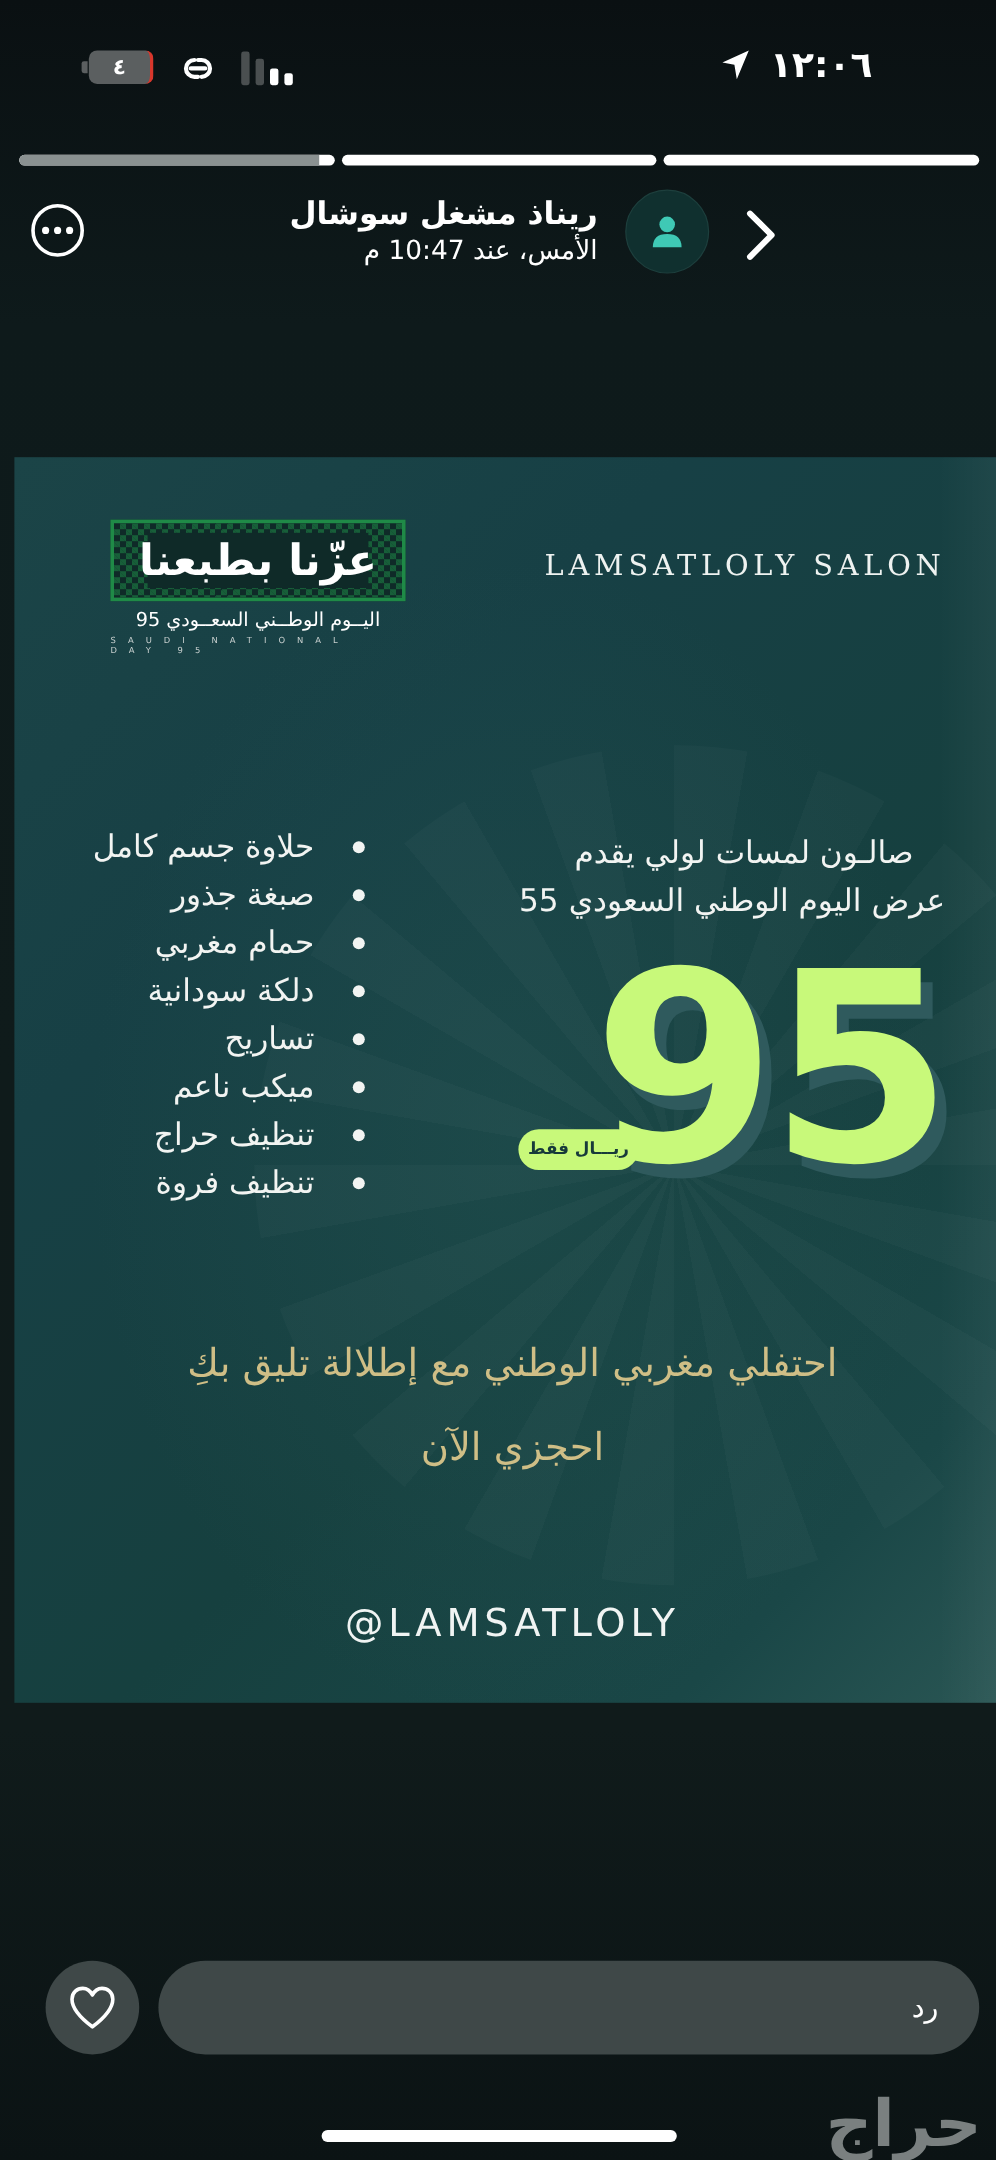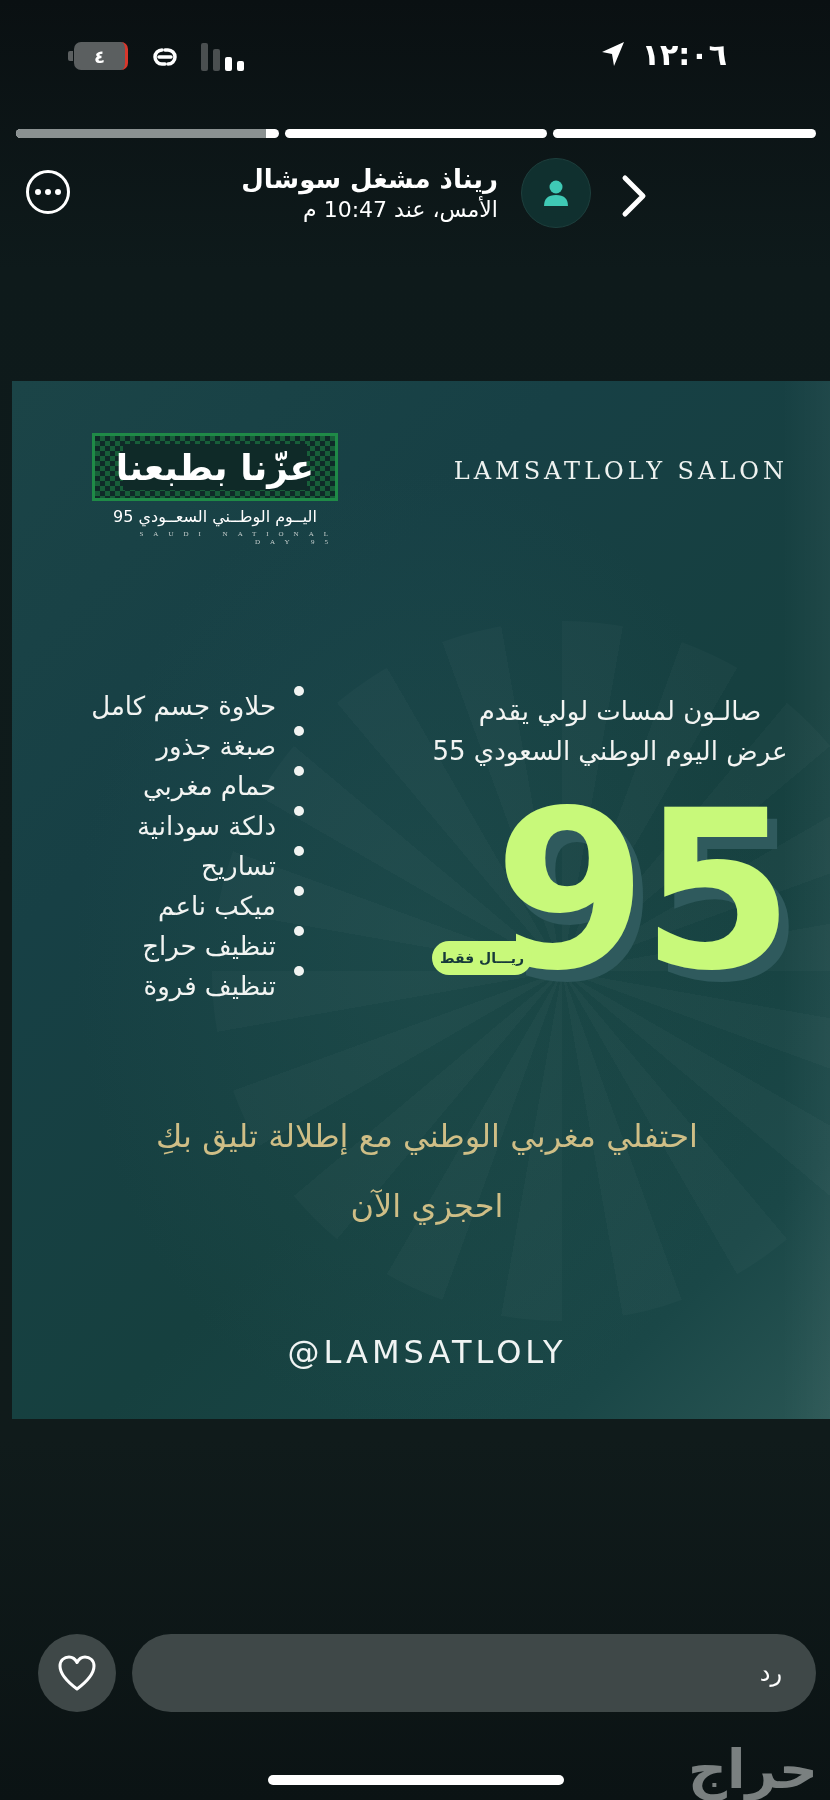--- a/index.html
+++ b/index.html
@@ -90,33 +90,33 @@
     position: absolute; inset: 0;
     background-image:
       linear-gradient(45deg, #1f8a47 25%, transparent 25%, transparent 75%, #1f8a47 75%),
       linear-gradient(45deg, #1f8a47 25%, transparent 25%, transparent 75%, #1f8a47 75%);
     background-size: 10px 10px; background-position: 0 0, 5px 5px;
     opacity: 0.55;
   }
   .nd-box .checks-mask { position: absolute; left: 28px; right: 28px; top: 8px; bottom: 8px; background: #0f2a28; }
   .nd-title { position: relative; font-size: 36px; font-weight: bold; color: #fff; direction: rtl; }
   .nd-sub { font-size: 16px; font-weight: normal; color: #fff; direction: rtl; text-align: center; margin-top: 6px; width: 246px; }
-  .nd-en { font-size: 7px; letter-spacing: 10px; color: #c8d0cf; text-align: right; width: 246px; margin-top: 4px; font-family: Liberation Serif, serif; }
+  .nd-en { font-size: 7px; letter-spacing: 10px; color: #c8d0cf; text-align: left; width: 246px; margin-top: 4px; }
   .salon-name {
     position: absolute; right: 54px; top: 76px;
     font-family: "DejaVu Serif", serif; font-size: 24px; letter-spacing: 4px; color: #eef2f0;
   }
 
   .intro { position: absolute; right: 22px; top: 310px; width: 420px; text-align: center; direction: rtl; }
   .intro div { font-size: 26px; color: #f2f4f2; line-height: 40px; }
   .intro .l1 { padding-left: 20px; }
 
   .services { position: absolute; left: 50px; top: 305px; width: 246px; direction: rtl; }
   .services li {
-    list-style: none; display: flex; align-items: flex-start; gap: 18px;
+    list-style: none; display: flex; align-items: center; gap: 32px;
     font-size: 26px; color: #f2f4f2; height: 40px; line-height: 40px;
   }
   .services li .dot { width: 10px; height: 10px; border-radius: 50%; background: #f2f4f2; flex: none; margin-right: 4px; }
 
   .price-wrap { position: absolute; left: 420px; top: 400px; width: 370px; height: 220px; }
   .price-shadow, .price-num {
     position: absolute; font-family: "DejaVu Sans", sans-serif; font-weight: bold;
     font-size: 220px; line-height: 220px; letter-spacing: -6px;
   }
   .price-shadow { left: 72px; top: 12px; color: #2f5a5d; }

